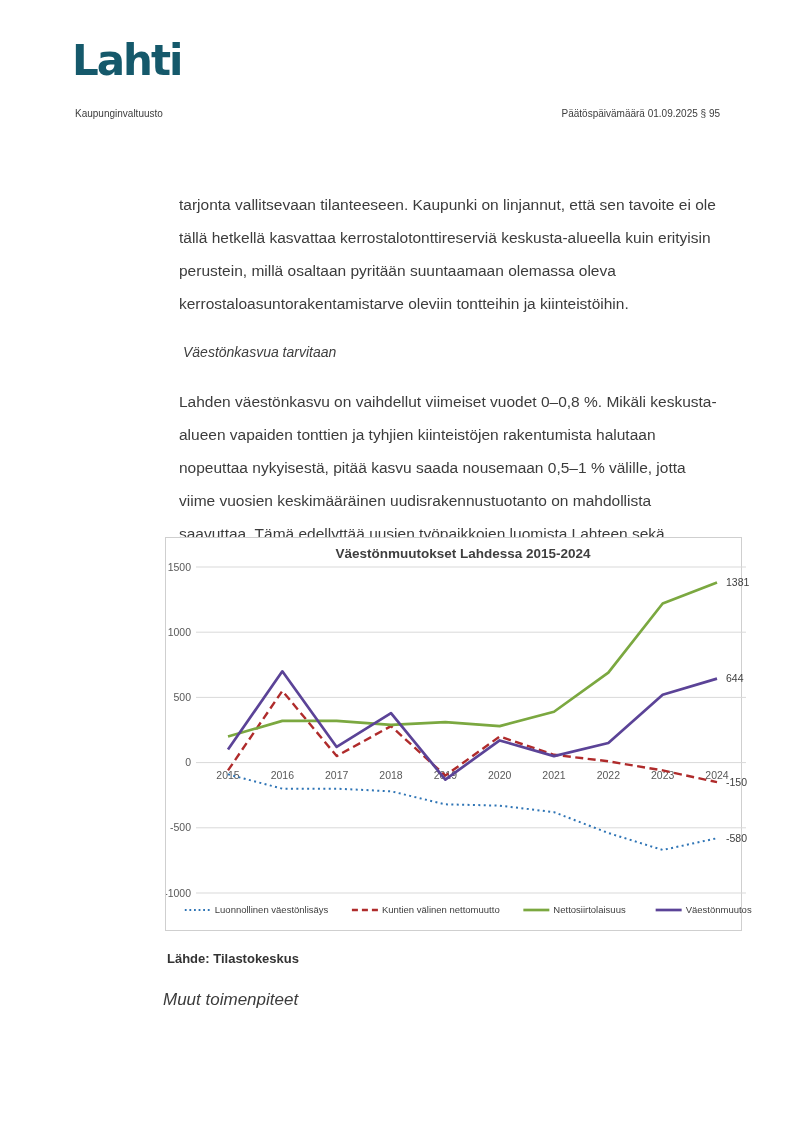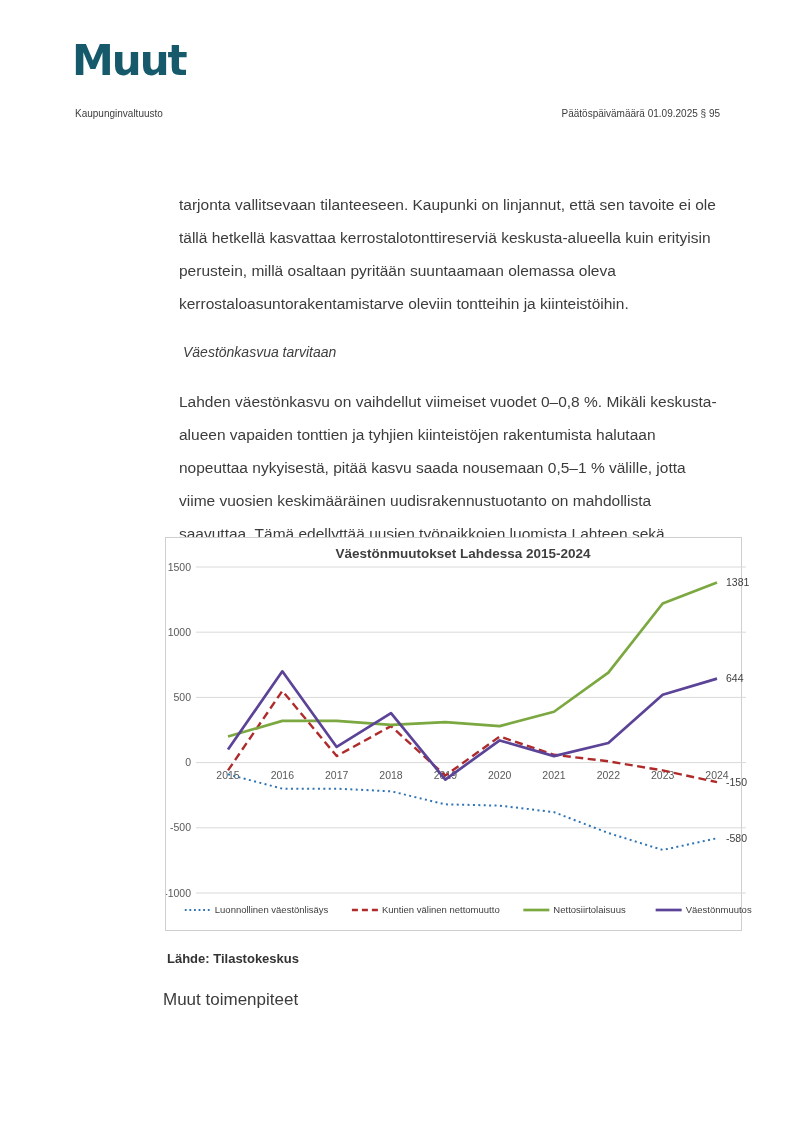--- a/index.html
+++ b/index.html
@@ -31,29 +31,29 @@
   .chart-title{font:600 13.5px "Liberation Sans",sans-serif;fill:#3f3f3f;}
   .tick{font:10.5px "Liberation Sans",sans-serif;fill:#595959;}
   .endlab{font:10.5px "Liberation Sans",sans-serif;fill:#404040;}
   .legend{font:9.5px "Liberation Sans",sans-serif;fill:#404040;}
   .source{
     position:absolute;left:167px;top:951px;
     font-size:13px;font-weight:bold;color:#333333;
   }
   .footer-heading{
     position:absolute;left:163px;top:990px;
-    font-size:17px;color:#3c3c3c;
+    font-size:17px;font-style:italic;color:#3c3c3c;
   }
 </style>
 </head>
 <body>
 
 <div class="page">
 
-  <div class="logo">Muut</div>
+  <div class="logo">Lahti</div>
 
   <div class="header-row">
     <span>Kaupunginvaltuusto</span>
     <span>Päätöspäivämäärä 01.09.2025 § 95</span>
   </div>
 
   <div class="content">
     <p>tarjonta vallitsevaan tilanteeseen. Kaupunki on linjannut, että sen tavoite ei ole tällä hetkellä kasvattaa kerrostalotonttireserviä keskusta-alueella kuin erityisin perustein, millä osaltaan pyritään suuntaamaan olemassa oleva kerrostaloasuntorakentamistarve oleviin tontteihin ja kiinteistöihin.</p>
     <p class="italic-heading">Väestönkasvua tarvitaan</p>
     <p>Lahden väestönkasvu on vaihdellut viimeiset vuodet 0–0,8 %. Mikäli keskusta-alueen vapaiden tonttien ja tyhjien kiinteistöjen rakentumista halutaan nopeuttaa nykyisestä, pitää kasvu saada nousemaan 0,5–1 % välille, jotta viime vuosien keskimääräinen uudisrakennustuotanto on mahdollista saavuttaa. Tämä edellyttää uusien työpaikkojen luomista Lahteen sekä Lahden veto- ja pitovoiman paranemista niin koulutus- kuin elinvoimasektorin toimenpitein.</p>

